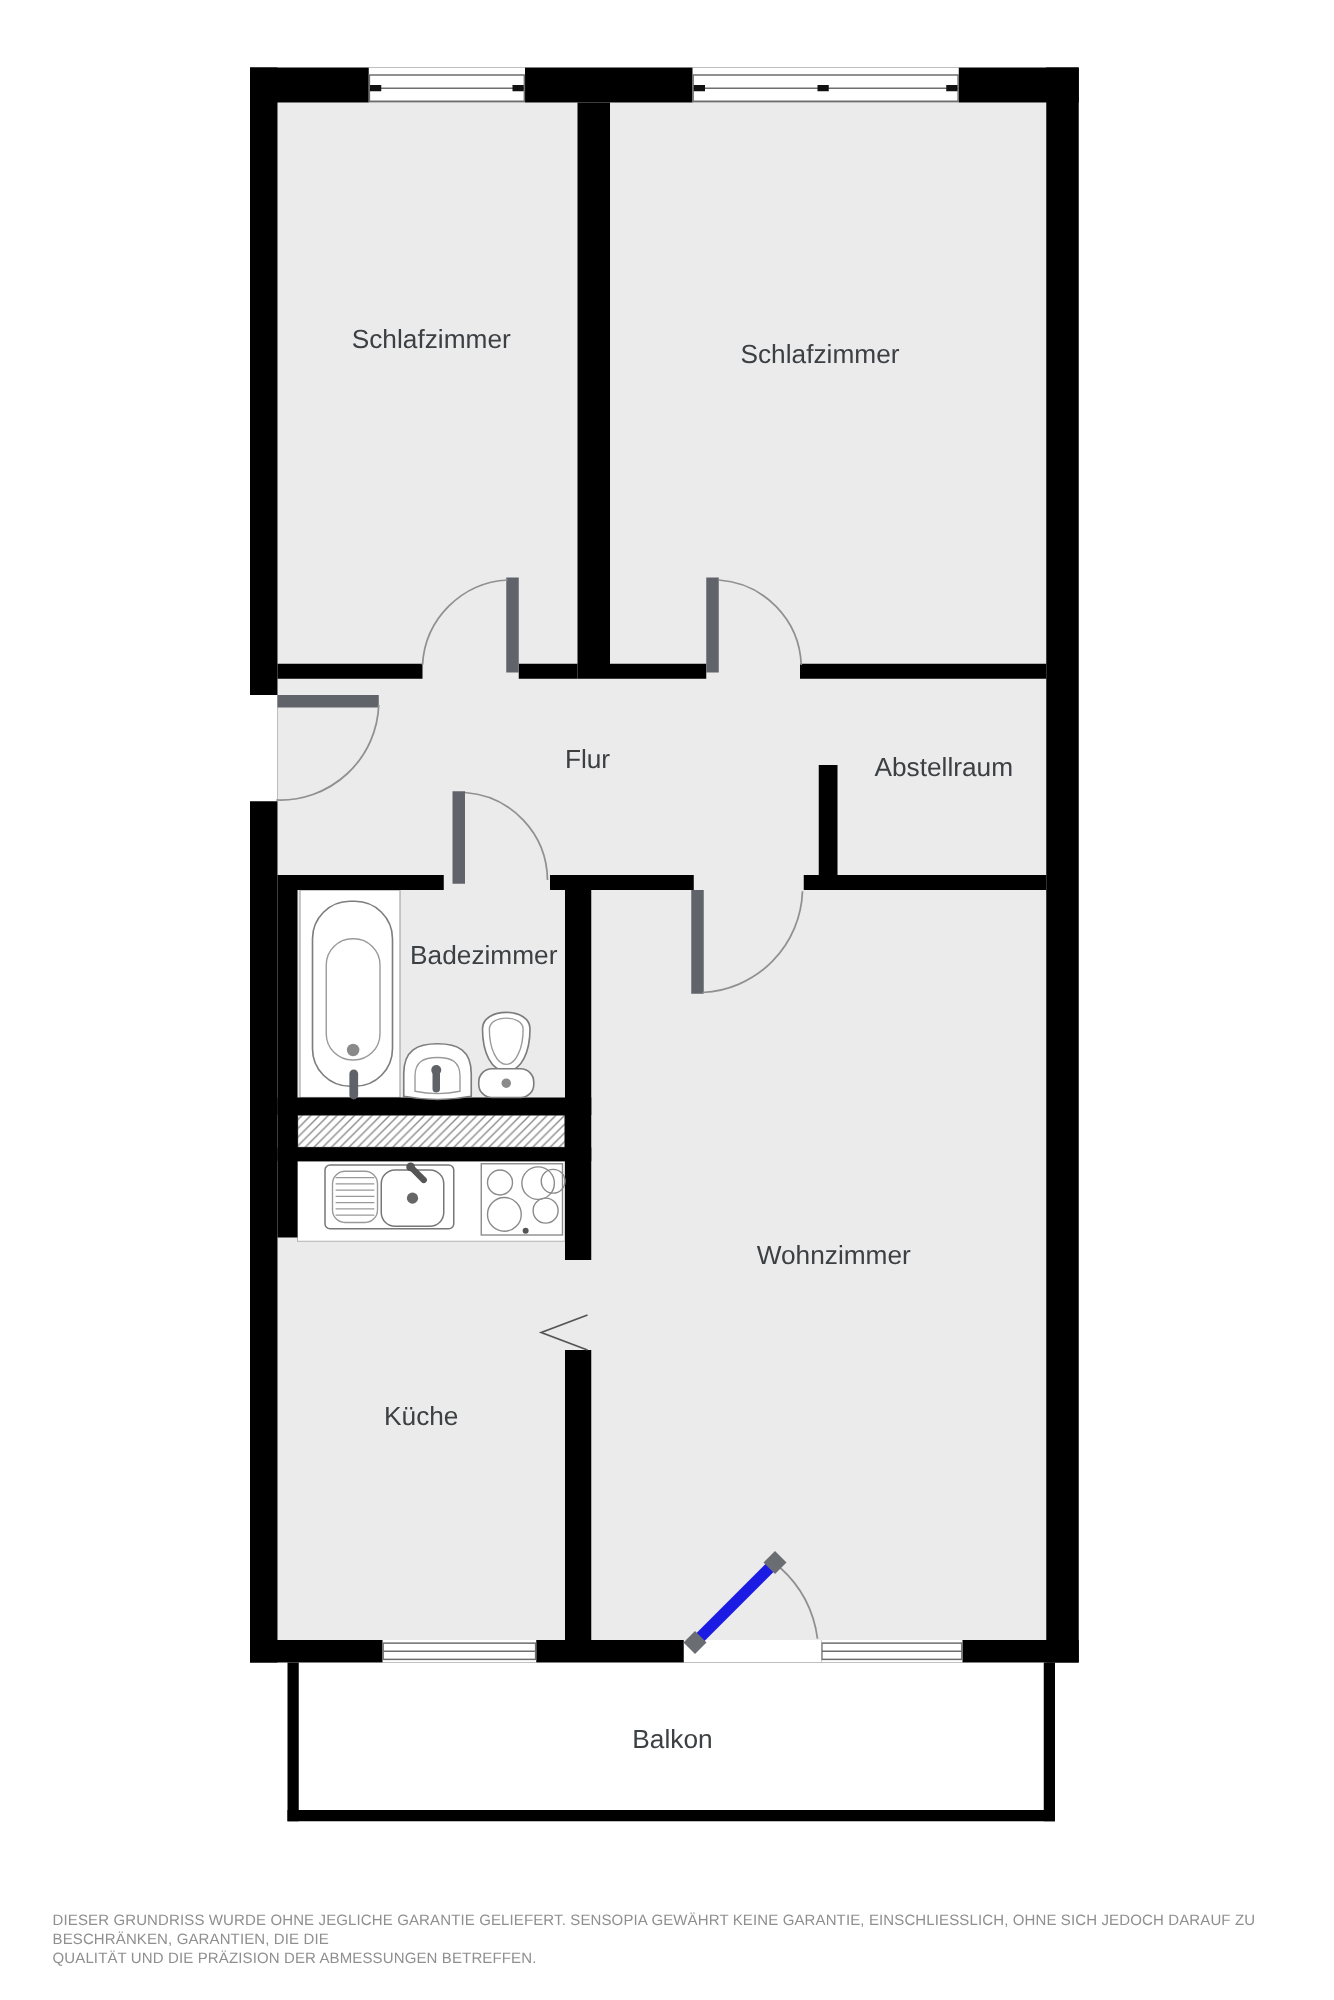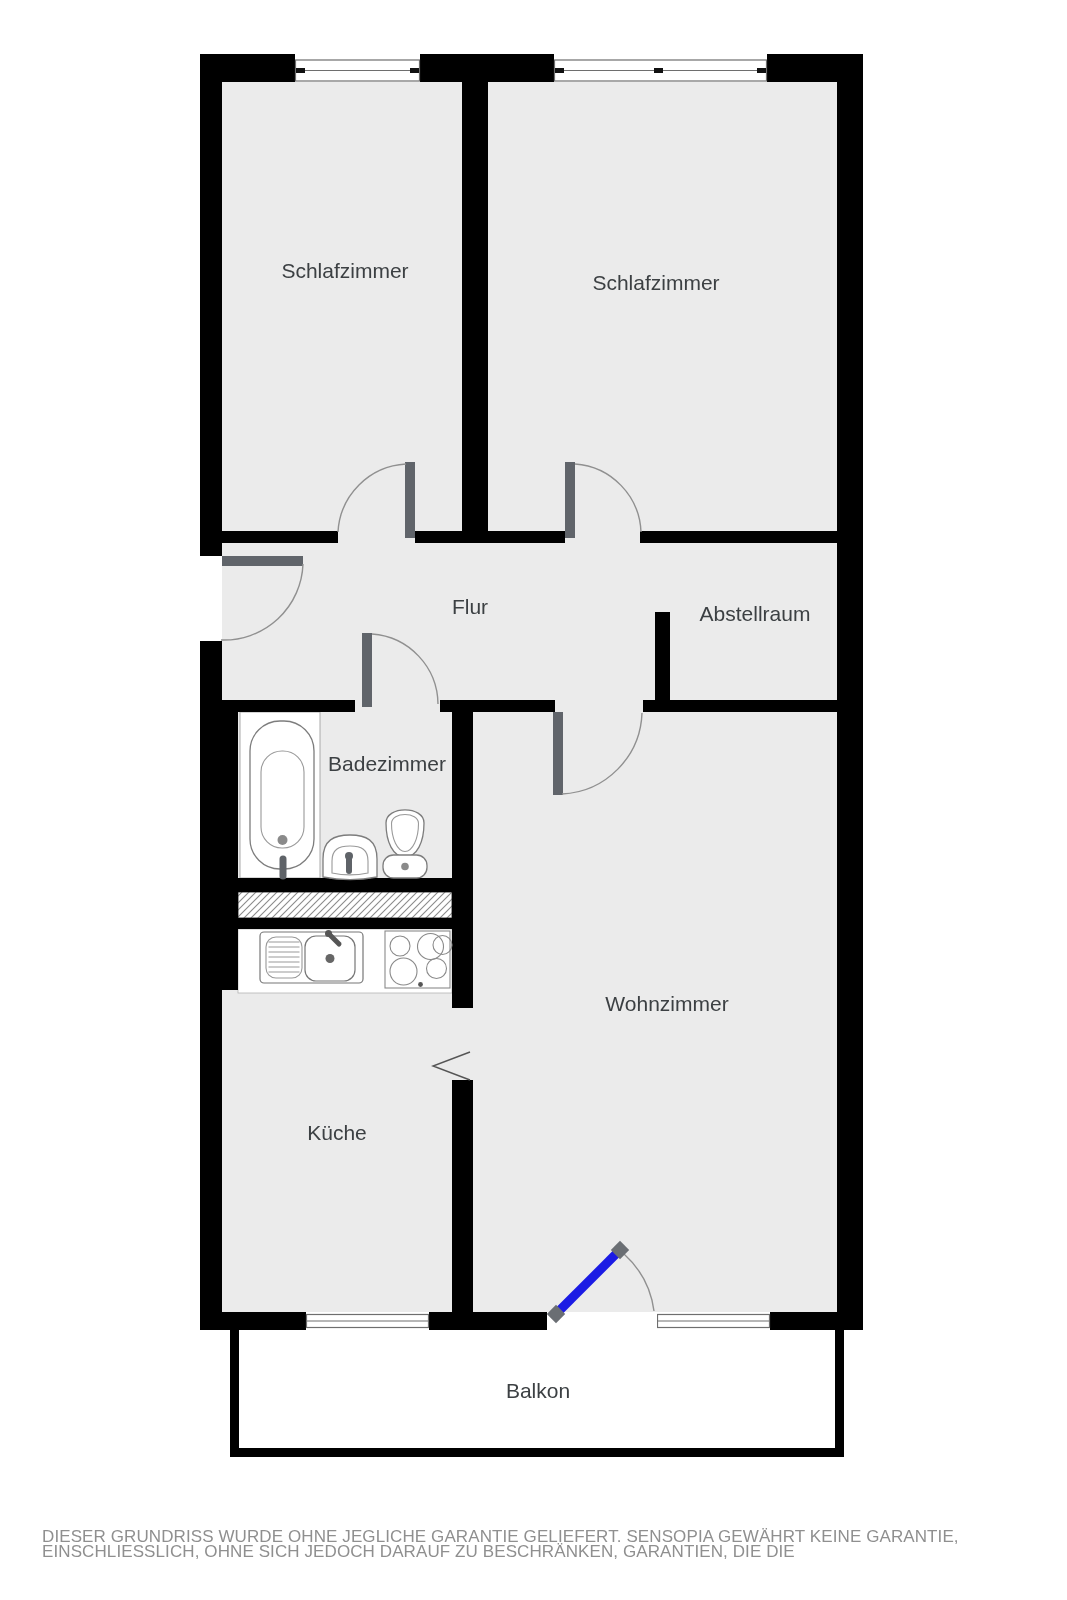--- a/index.html
+++ b/index.html
@@ -19,21 +19,21 @@
   .wall { fill: #000000; }
   .swing { fill: none; stroke: #909090; stroke-width: 1.4; }
   .leaf { fill: #60646a; }
   .winframe { fill: #ffffff; stroke: #6e6e6e; stroke-width: 1.2; }
   .winline { stroke: #6e6e6e; stroke-width: 1.2; }
   .fixture-outer { fill: #ffffff; stroke: #7d7d7d; stroke-width: 1.3; }
   .fixture-inner { fill: none; stroke: #9a9a9a; stroke-width: 1.1; }
   .disclaimer {
     position: absolute;
     left: 42px; top: 1529px; width: 995px;
-    font-size: 17px; line-height: 15px;
+    font-size: 12px; line-height: 15px;
     color: #8f8f8f; letter-spacing: 0.1px;
   }
 </style>
 </head>
 <body>
 
 <svg viewBox="0 0 1067 1600" width="1067" height="1600">
   <defs>
     <pattern id="hatch" width="7" height="7" patternUnits="userSpaceOnUse">
       <path d="M0,7 L7,0" stroke="#8a8a8a" stroke-width="1.1"></path>
@@ -192,13 +192,14 @@
     <text class="room-label" x="755" y="621">Abstellraum</text>
     <text class="room-label" x="387" y="771">Badezimmer</text>
     <text class="room-label" x="667" y="1011">Wohnzimmer</text>
     <text class="room-label" x="337" y="1140">Küche</text>
     <text class="room-label" x="538" y="1398">Balkon</text>
   </g>
 </svg>
 
 <div class="disclaimer">
   <div>DIESER GRUNDRISS WURDE OHNE JEGLICHE GARANTIE GELIEFERT. SENSOPIA GEWÄHRT KEINE GARANTIE, EINSCHLIESSLICH, OHNE SICH JEDOCH DARAUF ZU BESCHRÄNKEN, GARANTIEN, DIE DIE</div>
+  <div>QUALITÄT UND DIE PRÄZISION DER ABMESSUNGEN BETREFFEN.</div>
 </div>
 
 </body></html>

